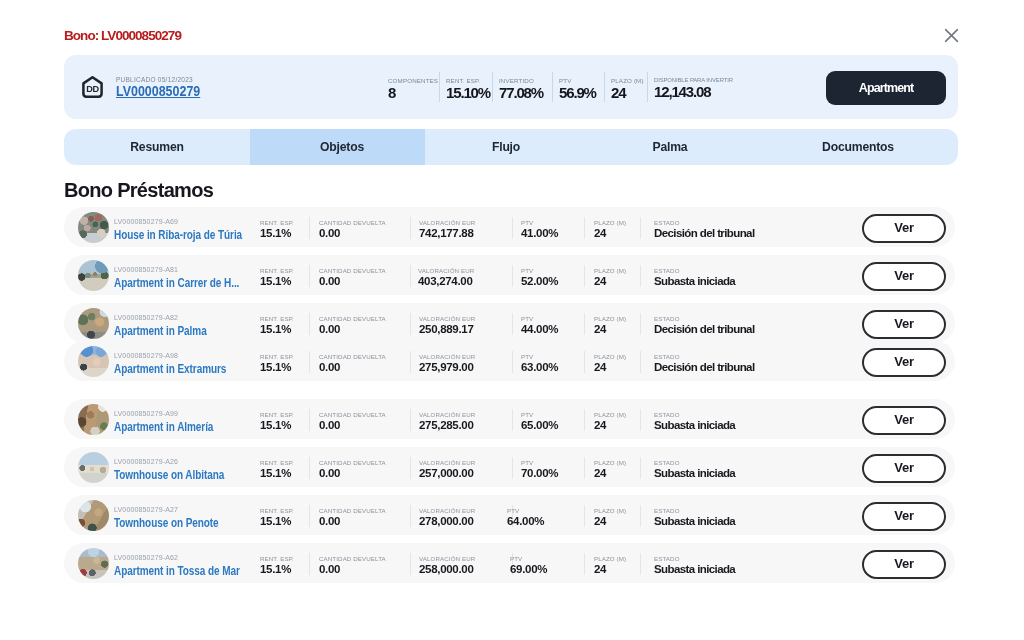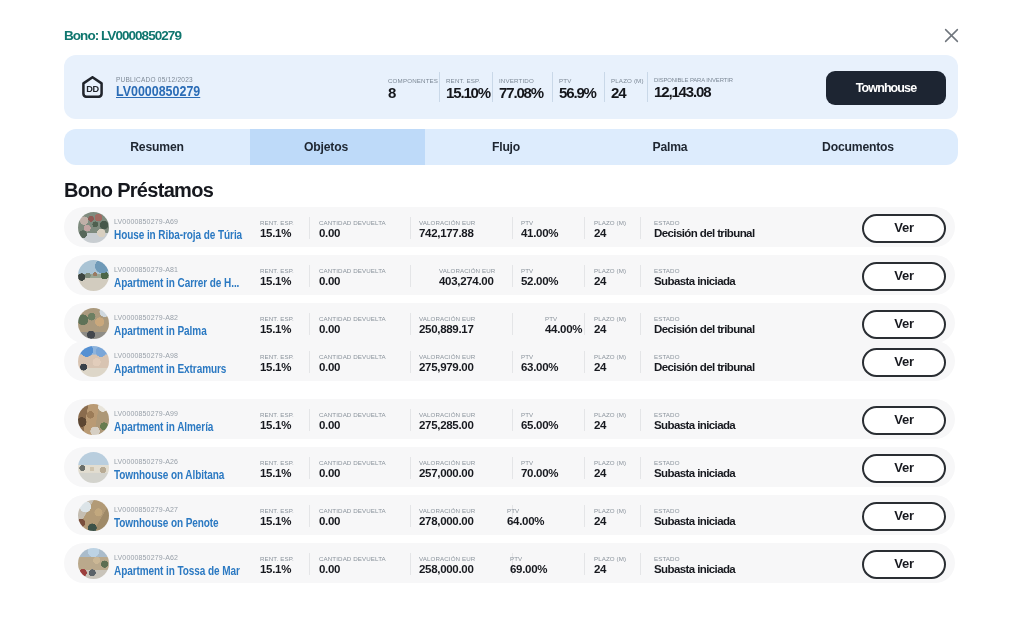--- a/index.html
+++ b/index.html
@@ -1,17 +1,17 @@
 <!DOCTYPE html>
 <html><head>
 <meta charset="utf-8">
 <style>
 * { margin:0; padding:0; box-sizing:border-box; }
 html,body { width:1024px; height:640px; background:#ffffff; font-family:"Liberation Sans",sans-serif; position:relative; overflow:hidden; }
-.title { position:absolute; left:64px; top:28px; font-size:13.5px; font-weight:600; color:#0f766e; letter-spacing:-0.95px; }
+.title { position:absolute; left:64px; top:28px; font-size:13.5px; font-weight:600; color:#b91c1c; letter-spacing:-0.95px; }
 .close { position:absolute; left:943.5px; top:28px; }
 
 .hcard { position:absolute; left:64px; top:55px; width:894px; height:64px; background:#e8f1fc; border-radius:12px; }
 .logo { position:absolute; left:82px; top:76px; }
 .pub { position:absolute; left:116px; top:76px; font-size:6.5px; font-weight:500; color:#7d8996; letter-spacing:0.25px; }
 .bid { position:absolute; left:116px; top:81.5px; font-size:15px; font-weight:bold; color:#2a6cb6; text-decoration:underline; letter-spacing:0; transform:scaleX(0.83); transform-origin:0 50%; }
 .stat { position:absolute; top:76.5px; }
 .stat .lb { display:block; font-size:6.2px; font-weight:500; color:#7d8996; letter-spacing:0.15px; white-space:nowrap; }
 .statw .lb { font-size:5.9px !important; letter-spacing:-0.1px !important; }
 .stat .vl { display:block; margin-top:0.6px; font-size:15px; font-weight:bold; color:#14161b; white-space:nowrap; letter-spacing:-1.15px; }
@@ -128,26 +128,26 @@
 <div class="hdiv" style="left:604px"></div>
 <div class="stat" style="left:611px">
     <span class="lb">PLAZO (M)</span>
     <span class="vl">24</span>
   </div>
 <div class="hdiv" style="left:647px"></div>
 <div class="stat statw" style="left:654px">
     <span class="lb">DISPONIBLE PARA INVERTIR</span>
     <span class="vl">12,143.08</span>
   </div>
-<div class="invest">Townhouse</div>
+<div class="invest">Apartment</div>
 
 <div class="tabbar"></div>
 <div class="tabactive"></div>
 <div class="tab" style="left:157px">Resumen</div>
-<div class="tab" style="left:326px">Objetos</div>
+<div class="tab" style="left:342px">Objetos</div>
 <div class="tab" style="left:506px">Flujo</div>
 <div class="tab" style="left:670px">Palma</div>
 <div class="tab" style="left:858px">Documentos</div>
 
 <div class="heading">Bono Préstamos</div>
 
 <div class="row" style="top:207px">
   <div class="av av1"></div>
   <div class="rid">LV0000850279-A69</div>
   <div class="rname">House in Riba-roja de Túria</div>
@@ -189,21 +189,21 @@
   <div class="col" style="left:196px">
       <span class="lb">RENT. ESP.</span>
       <span class="vl">15.1%</span>
     </div>
   <div class="rdiv" style="left:245px"></div>
   <div class="col" style="left:255px">
       <span class="lb">CANTIDAD DEVUELTA</span>
       <span class="vl">0.00</span>
     </div>
   <div class="rdiv" style="left:346px"></div>
-  <div class="col" style="left:375px">
+  <div class="col" style="left:354px">
       <span class="lb">VALORACIÓN EUR</span>
       <span class="vl">403,274.00</span>
     </div>
   <div class="rdiv" style="left:448px"></div>
   <div class="col" style="left:457px">
       <span class="lb">PTV</span>
       <span class="vl">52.00%</span>
     </div>
   <div class="rdiv" style="left:520px"></div>
   <div class="col" style="left:530px">
@@ -229,21 +229,21 @@
   <div class="col" style="left:255px">
       <span class="lb">CANTIDAD DEVUELTA</span>
       <span class="vl">0.00</span>
     </div>
   <div class="rdiv" style="left:346px"></div>
   <div class="col" style="left:355px">
       <span class="lb">VALORACIÓN EUR</span>
       <span class="vl">250,889.17</span>
     </div>
   <div class="rdiv" style="left:448px"></div>
-  <div class="col" style="left:481px">
+  <div class="col" style="left:457px">
       <span class="lb">PTV</span>
       <span class="vl">44.00%</span>
     </div>
   <div class="rdiv" style="left:520px"></div>
   <div class="col" style="left:530px">
       <span class="lb">PLAZO (M)</span>
       <span class="vl">24</span>
     </div>
   <div class="rdiv" style="left:576px"></div>
   <div class="col" style="left:590px">

